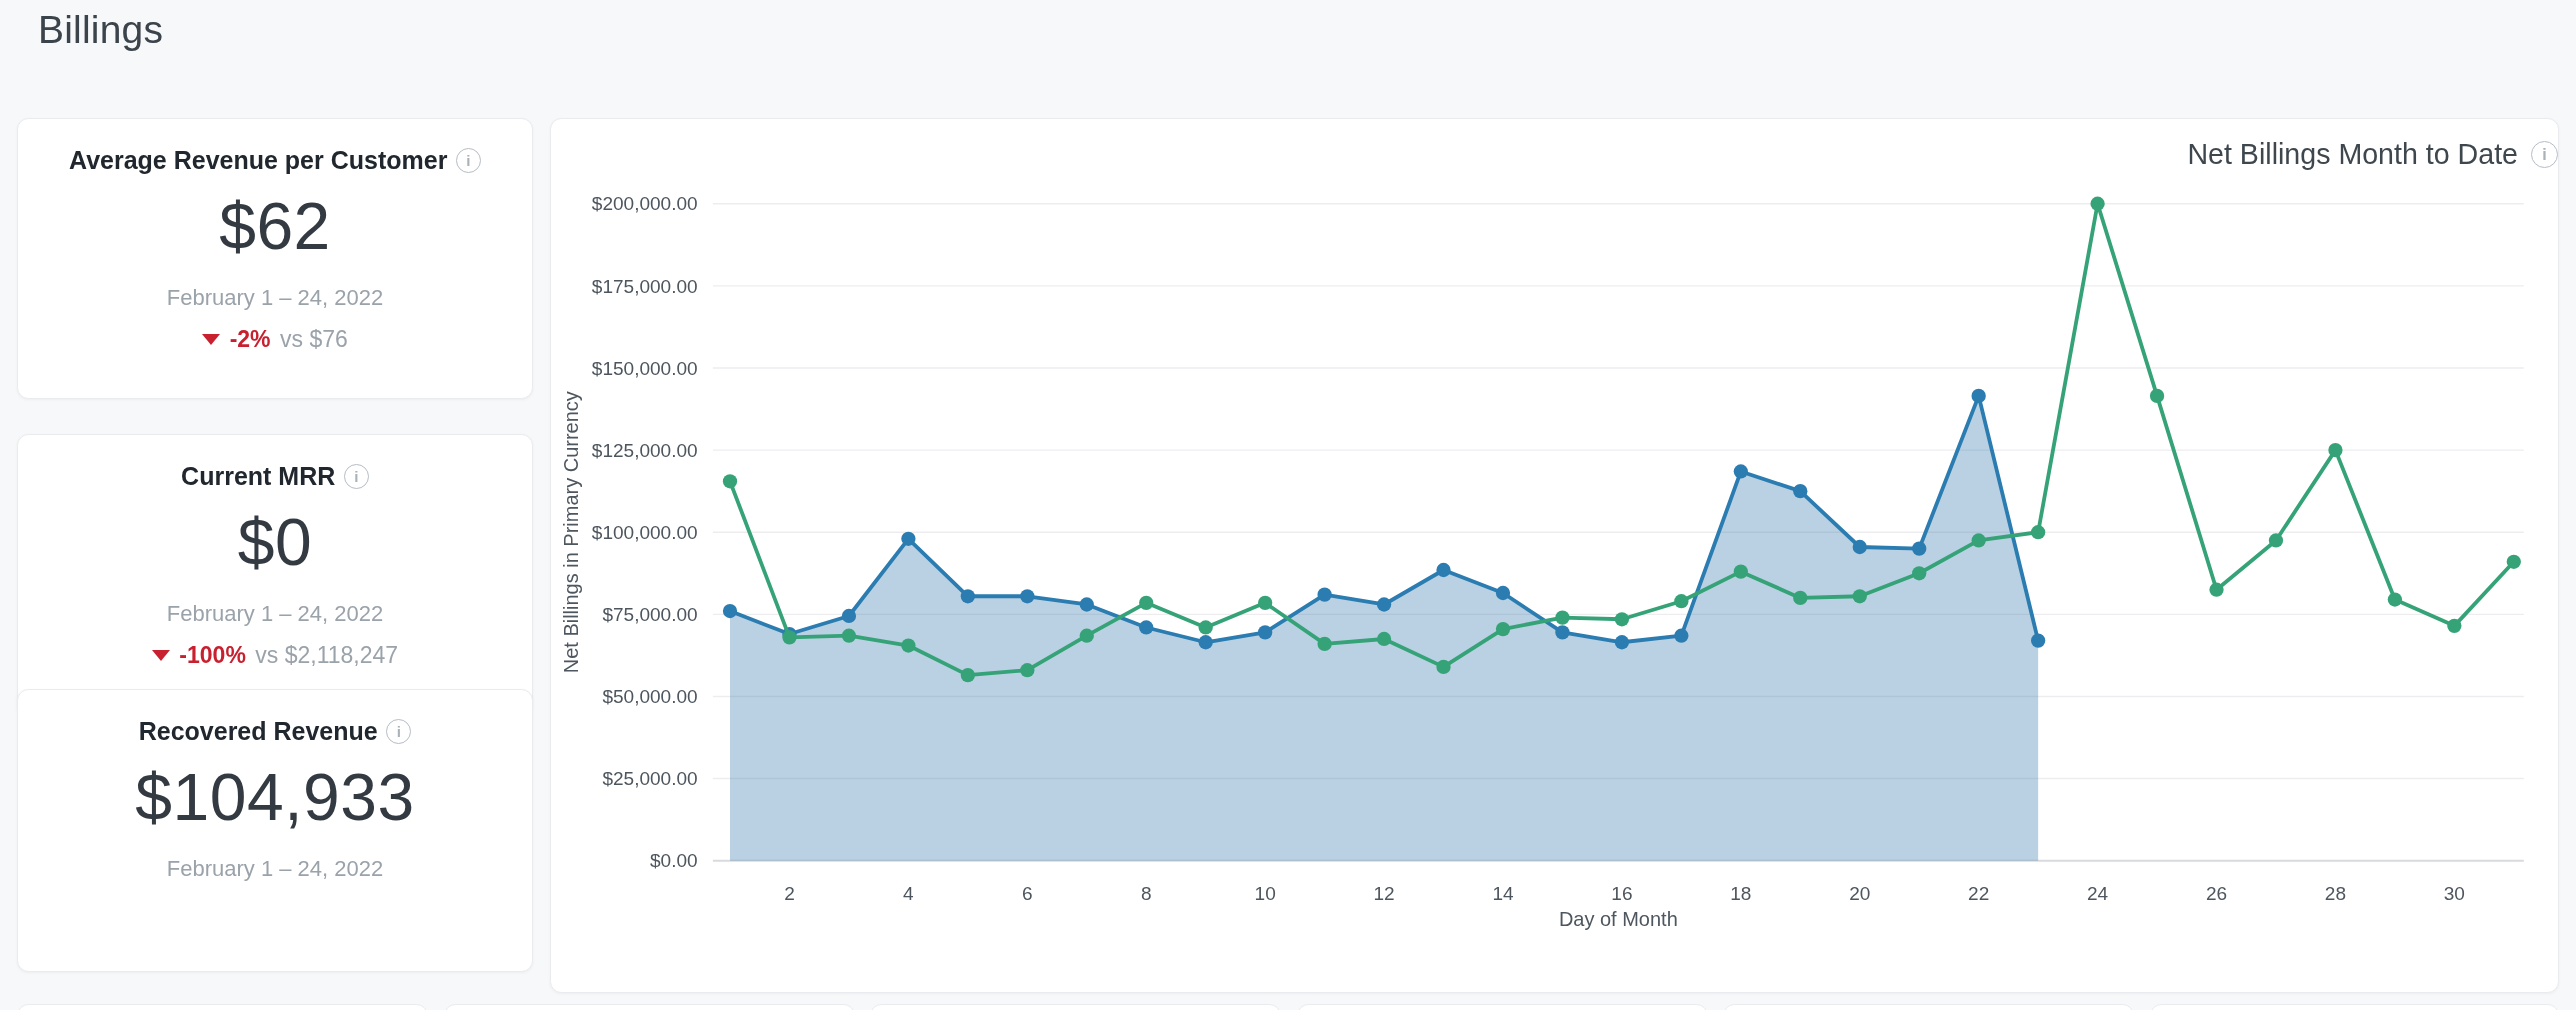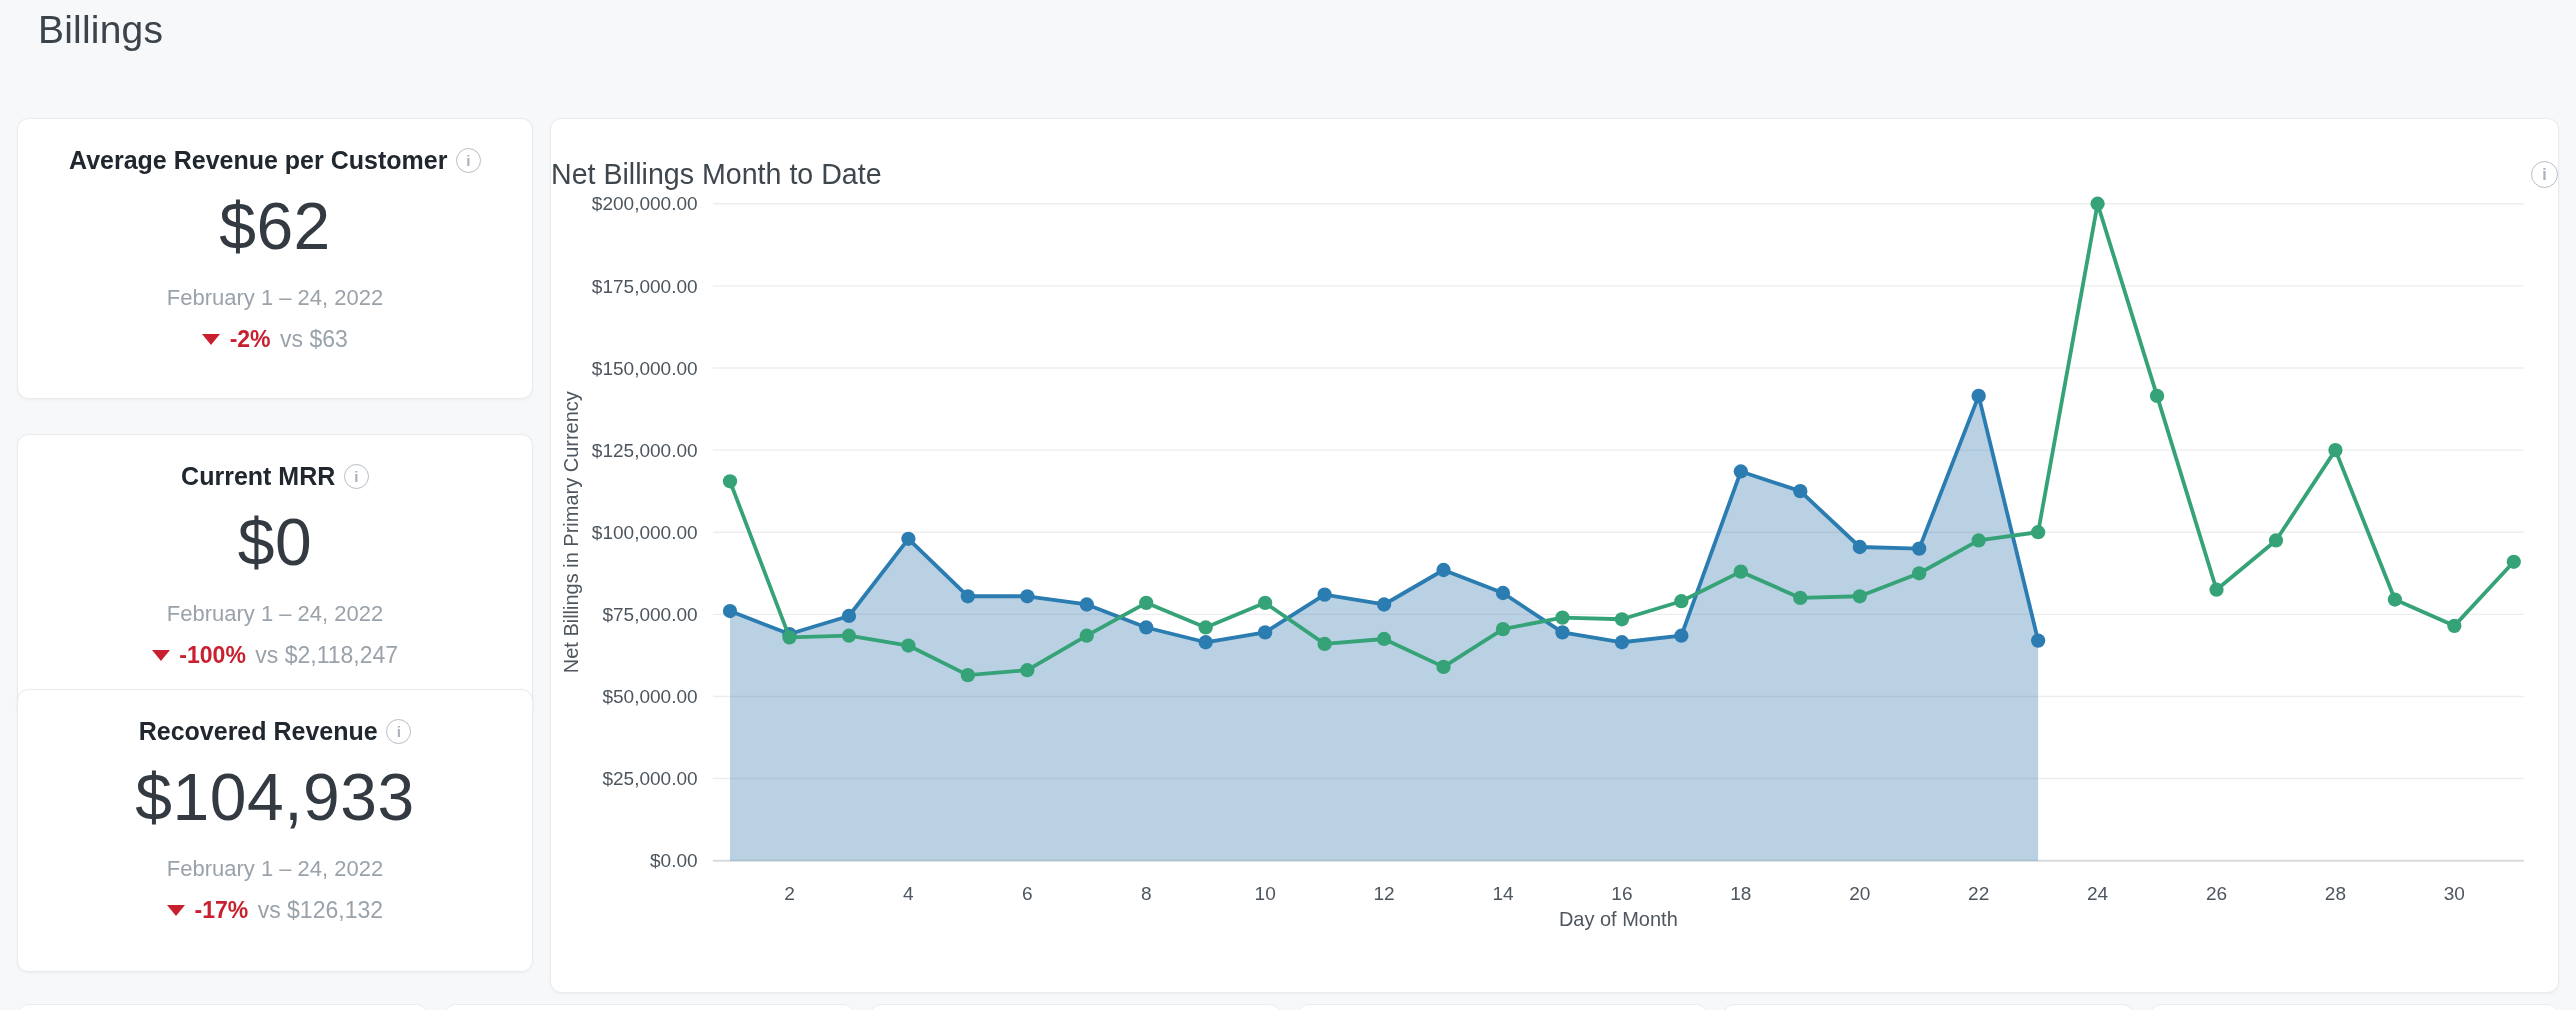--- a/index.html
+++ b/index.html
@@ -42,21 +42,21 @@
   .tri-down {
     width:0; height:0; display:inline-block;
     border-left:9.5px solid transparent; border-right:9.5px solid transparent;
     border-top:11.4px solid #c8202f;
   }
   .delta-pct { color:#c8202f; font-weight:700; }
   .delta-vs { color:#9aa2aa; }
   .chart-card { left:550px; top:118px; width:2009px; height:875px; }
   .chart-title-row {
     position:absolute; top:19px; left:0; width:100%;
-    display:flex; align-items:center; justify-content:space-between; gap:25px;margin-top:20px;
+    display:flex; align-items:center; justify-content:flex-end; gap:13px;
   }
   .chart-title { font-size:28.6px; color:#3f474e; }
   .chart-title-row .info-icon { width:27px; height:27px; font-size:16px; }
   #chart-svg { position:absolute; left:0; top:0; }
   .legend {
     position:absolute; left:162px; top:815px; width:1811px;
     display:flex; justify-content:center; align-items:center; gap:61px;
   }
   .legend-item { display:flex; align-items:center; gap:10.5px; }
   .legend-marker { position:relative; width:46px; height:3.8px; border-radius:1.9px; }
@@ -81,21 +81,21 @@
 <div class="card kpi-card c1">
   <div class="kpi-label-row">
     <span class="kpi-label">Average Revenue per Customer</span>
     <span class="info-icon">i</span>
   </div>
   <div class="kpi-value">$62</div>
   <div class="kpi-period">February 1 – 24, 2022</div>
   <div class="kpi-delta-row">
     <span class="tri-down"></span>
     <span class="delta-pct">-2%</span>
-    <span class="delta-vs">vs $63</span>
+    <span class="delta-vs">vs $76</span>
   </div>
 </div>
 
 <div class="card kpi-card c2">
   <div class="kpi-label-row">
     <span class="kpi-label">Current MRR</span>
     <span class="info-icon">i</span>
   </div>
   <div class="kpi-value">$0</div>
   <div class="kpi-period">February 1 – 24, 2022</div>
@@ -106,25 +106,20 @@
   </div>
 </div>
 
 <div class="card kpi-card c3">
   <div class="kpi-label-row">
     <span class="kpi-label">Recovered Revenue</span>
     <span class="info-icon">i</span>
   </div>
   <div class="kpi-value">$104,933</div>
   <div class="kpi-period">February 1 – 24, 2022</div>
-  <div class="kpi-delta-row">
-    <span class="tri-down"></span>
-    <span class="delta-pct">-17%</span>
-    <span class="delta-vs">vs $126,132</span>
-  </div>
 </div>
 
 <div class="card chart-card">
   <svg id="chart-svg" width="2009" height="875" viewBox="0 0 2110 919">
       <line x1="170" y1="779" x2="2072" y2="779" stroke="#d8dadd" stroke-width="2"></line>
       <text x="154" y="786" text-anchor="end" class="axis-tick">$0.00</text>
       <line x1="170" y1="692.75" x2="2072" y2="692.75" stroke="#ededef" stroke-width="1.5"></line>
       <text x="154" y="699.75" text-anchor="end" class="axis-tick">$25,000.00</text>
       <line x1="170" y1="606.5" x2="2072" y2="606.5" stroke="#ededef" stroke-width="1.5"></line>
       <text x="154" y="613.5" text-anchor="end" class="axis-tick">$50,000.00</text>

